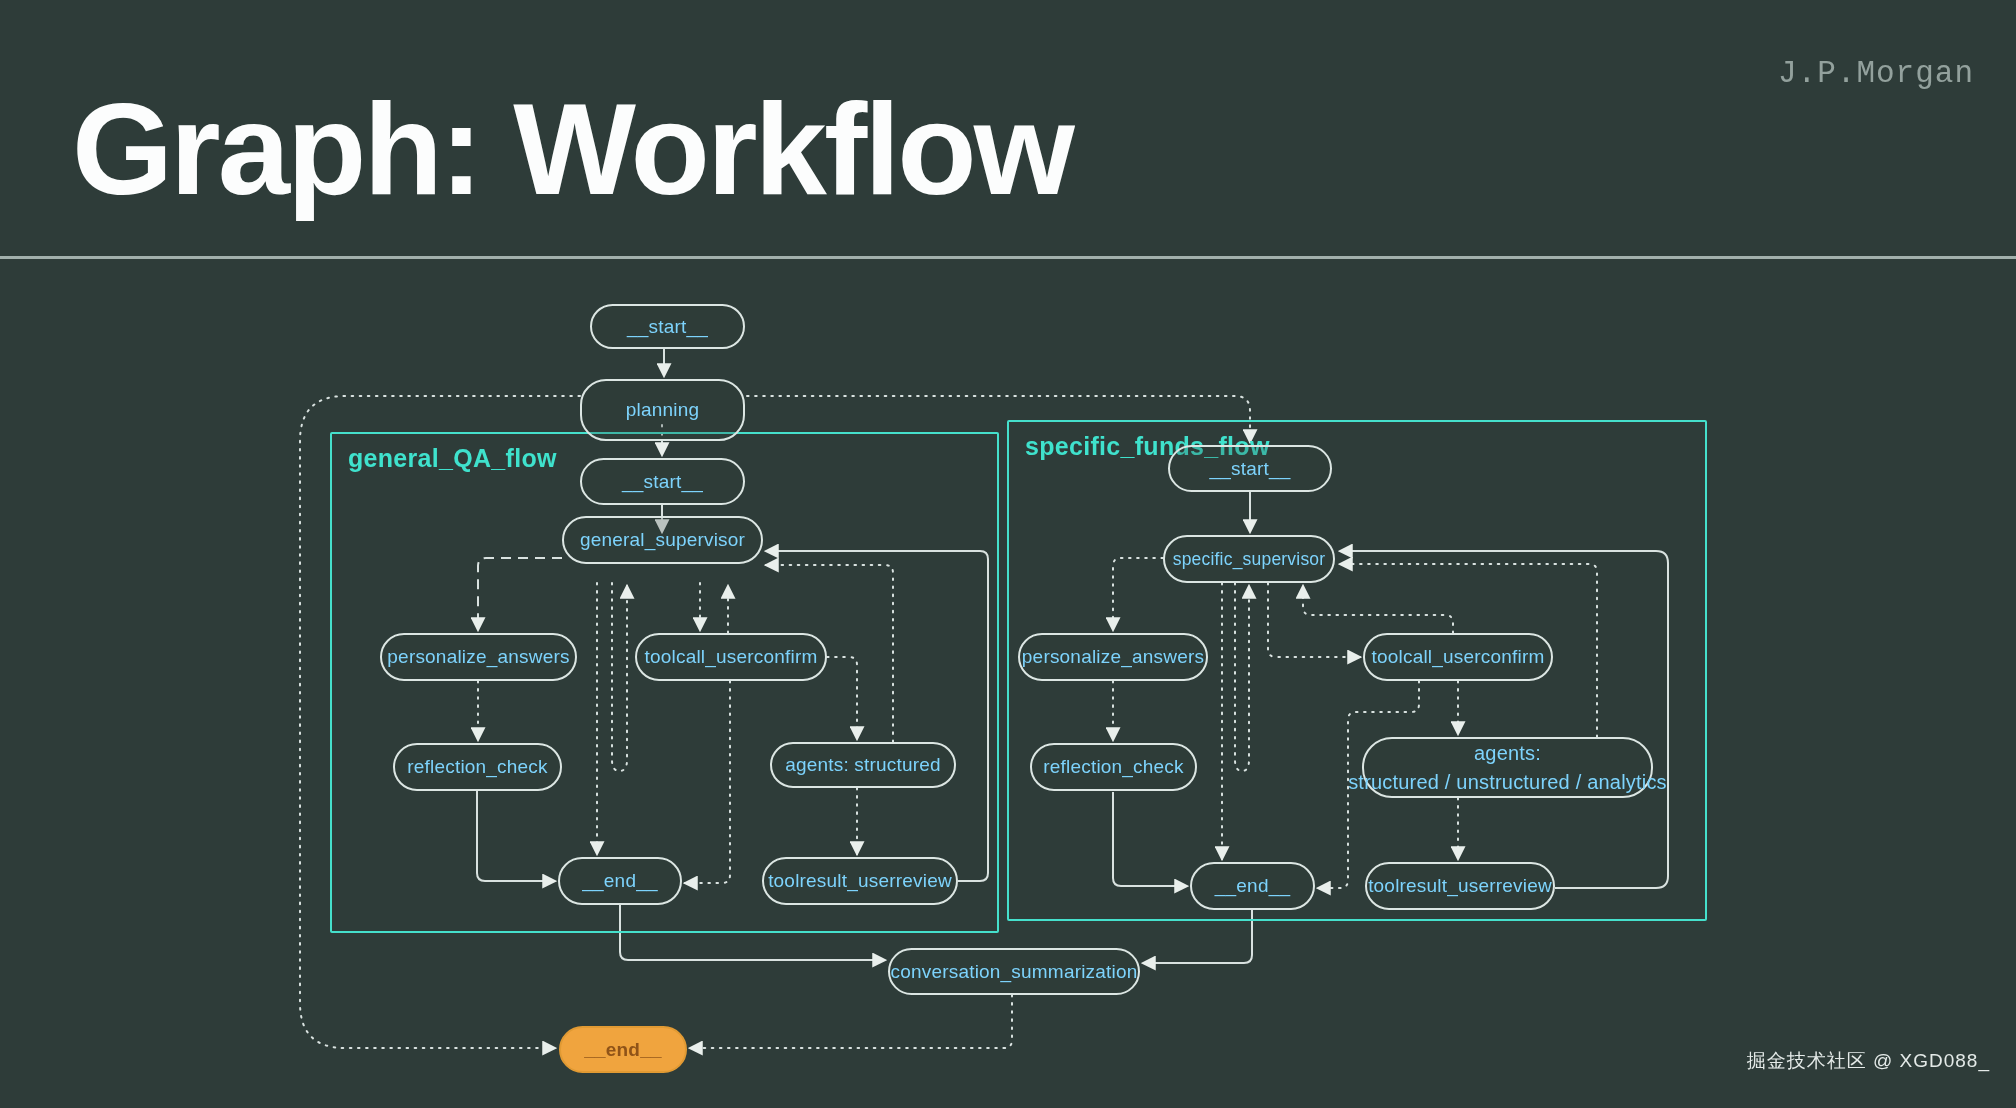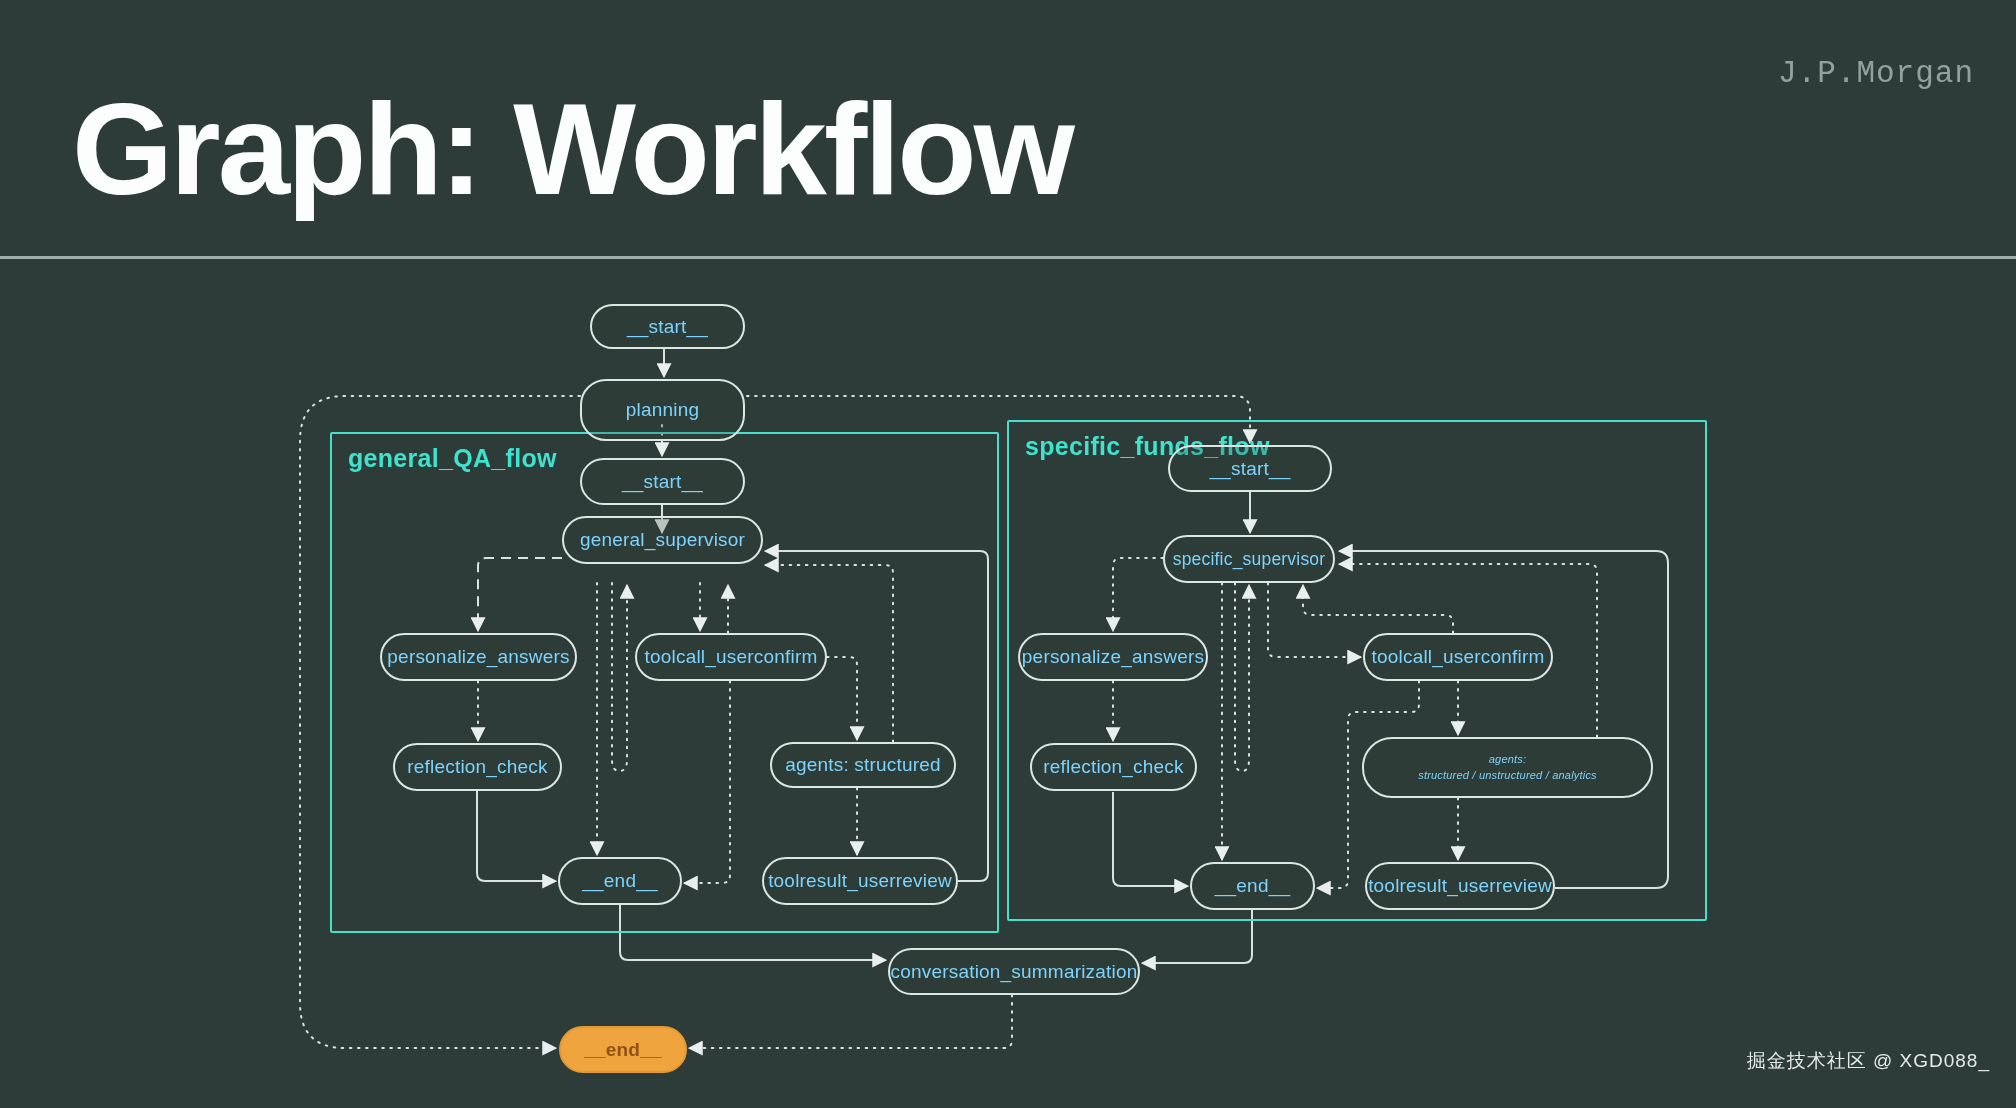--- a/index.html
+++ b/index.html
@@ -48,21 +48,21 @@
 
   .node{
     position:absolute;
     border:2px solid #dce6e3;border-radius:26px;
     display:flex;align-items:center;justify-content:center;flex-direction:column;
     color:#7dd3fc;font-size:19px;letter-spacing:0.2px;
     background:rgba(46,60,57,0.25);
     box-sizing:border-box;white-space:nowrap;
   }
   .node.tight{font-size:17.5px;}
-  .node.multi{font-size:11px;line-height:1.45;border-radius:30px;font-style:italic;}
+  .node.multi{font-size:20px;line-height:1.45;border-radius:30px;}
   .node.orange{
     background:#f0a43e;border-color:#e19a33;color:#8f5318;font-weight:700;
   }
 </style>
 </head>
 <body>
 
 <div class="slide">
 
   <div class="title">Graph: Workflow</div>

